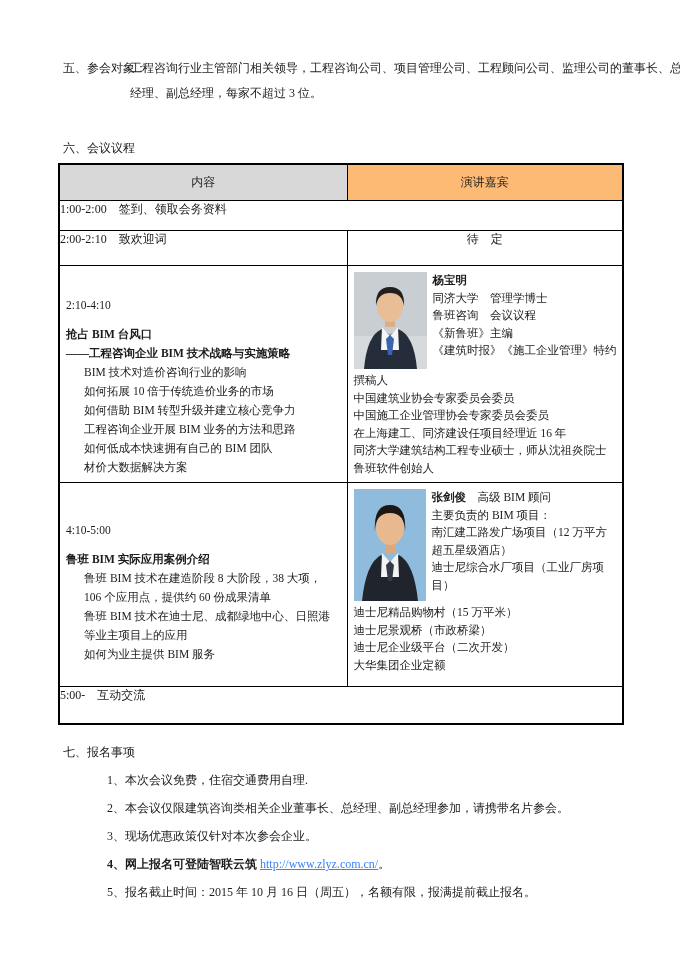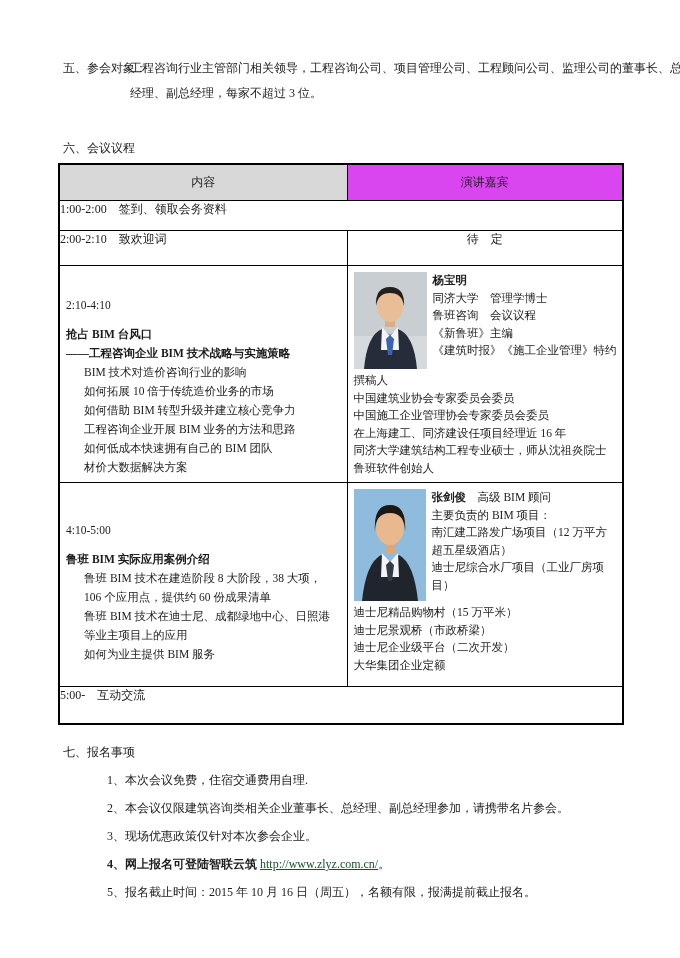--- a/index.html
+++ b/index.html
@@ -32,21 +32,21 @@
   .s-points .line{white-space:nowrap;overflow:hidden;}
   td.sess-right .inner{padding:6px 4px 4px 6px;line-height:17.5px;font-size:11.5px;overflow:hidden;}
   .photo{float:left;margin:0 6px 3px 0;display:block;}
   .sp-name{font-weight:bold;}
   .below{clear:left;}
   
   .sec-reg{position:absolute;top:738px;left:63px;width:560px;}
   .sec-reg .h-reg{line-height:28px;}
   .reg-item{margin-left:44px;line-height:28px;white-space:nowrap;}
   .reg-bold{font-weight:bold;}
-  .reg-link{color:#14532d;text-decoration:underline;cursor:pointer;}
+  .reg-link{color:#3b82f6;text-decoration:underline;cursor:pointer;}
 </style>
 </head>
 <body>
 
 <div class="page">
 
   <div class="sec-participants hang">
     <span class="lbl">五、参会对象：</span>
     <span>工程咨询行业主管部门相关领导，工程咨询公司、项目管理公司、工程顾问公司、监理公司的董事长、总经理、副总经理，每家不超过 3 位。</span>
   </div>
@@ -54,21 +54,21 @@
   <div class="h-agenda">六、会议议程</div>
 
   <table class="agenda">
     <colgroup>
         <col class="c1">
         <col class="c2">
       </colgroup>
     <tbody>
         <tr>
       <th style="background:#d8d8d8">内容</th>
-      <th style="background:#d946ef">演讲嘉宾</th>
+      <th style="background:#fdba74">演讲嘉宾</th>
     </tr>
     <tr>
       <td class="simple" colspan="2">1:00-2:00　签到、领取会务资料</td>
     </tr>
     <tr>
       <td class="simple2">2:00-2:10　致欢迎词</td>
       <td class="tbd">待　定</td>
     </tr>
 
     <tr>

